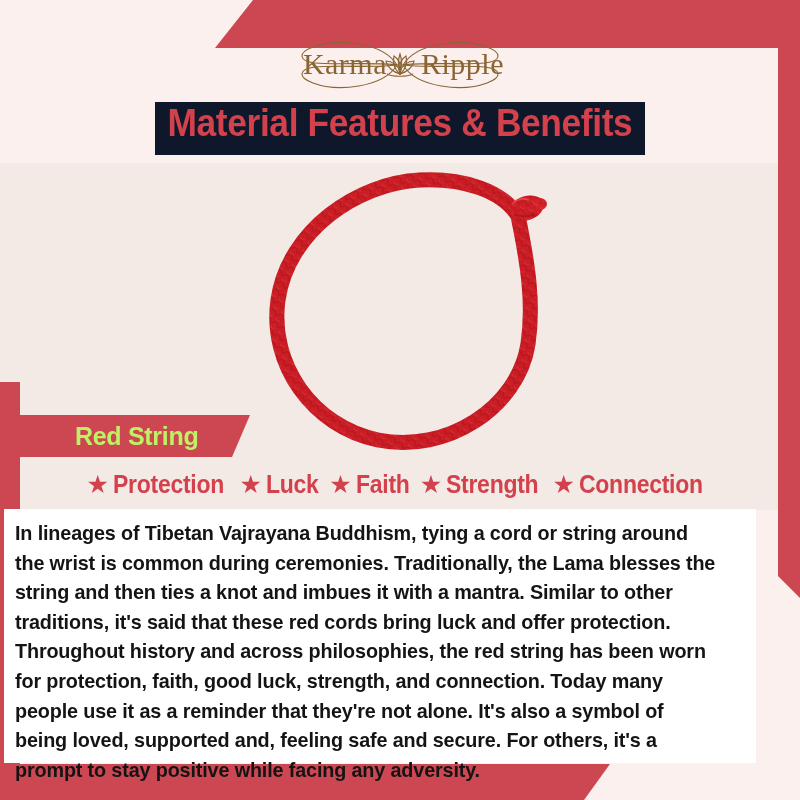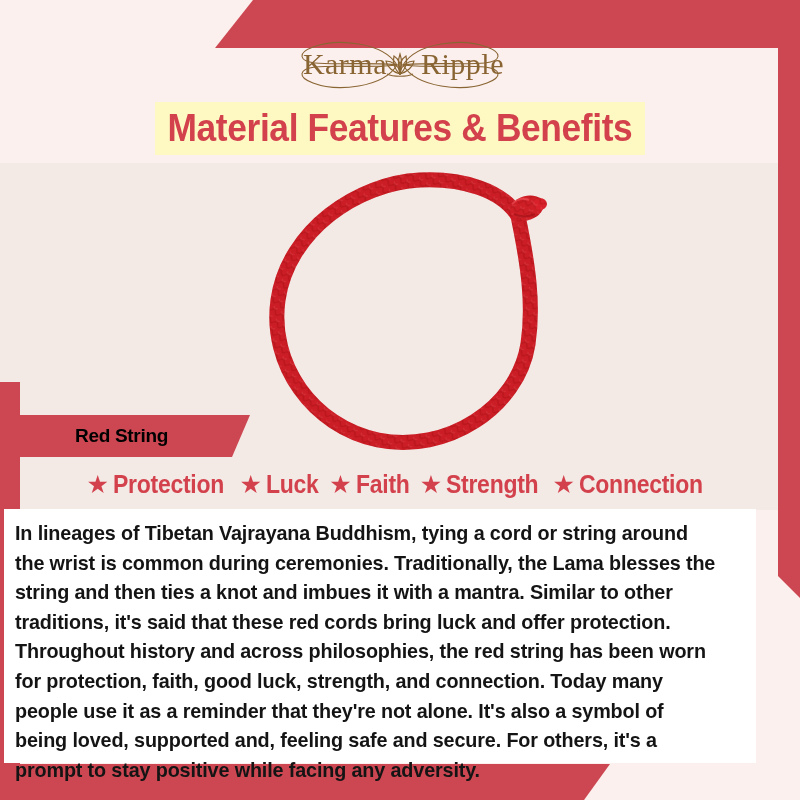--- a/index.html
+++ b/index.html
@@ -87,23 +87,22 @@
     font-size: 30px;
     fill: #8a6534;
     letter-spacing: 0.5px;
   }
 
   
   .headline-band {
     position: absolute;
     left: 155px; top: 102px;
     width: 490px; height: 53px;
-    background: #fef9c3;
-    display: flex;
-    align-items: center;
+    background: #0f172a;
+    display: flex;
     justify-content: center;
   }
   .headline {
     font-family: "Liberation Sans Narrow", "Liberation Sans", sans-serif;
     font-weight: bold;
     font-size: 38px;
     color: #D3414C;
     letter-spacing: -0.4px;
     white-space: nowrap;
     transform: scaleX(0.93);
@@ -122,24 +121,24 @@
     position: absolute;
     left: 20px; top: 415px;
     width: 230px; height: 42px;
     background: #CC4752;
     clip-path: polygon(0 0, 100% 0, calc(100% - 18px) 100%, 0 100%);
     display: flex;
     align-items: center;
   }
   .label-banner-text {
     margin-left: 55px;
-    color: #000000;
+    color: #bef264;
     font-family: "Liberation Sans", sans-serif;
     font-weight: bold;
-    font-size: 19px;
+    font-size: 25px;
     letter-spacing: -0.3px;
   }
 
   
   .features {
     position: absolute;
     left: 20px; top: 464px;
     width: 760px; height: 40px;
     display: flex;
     align-items: center;

